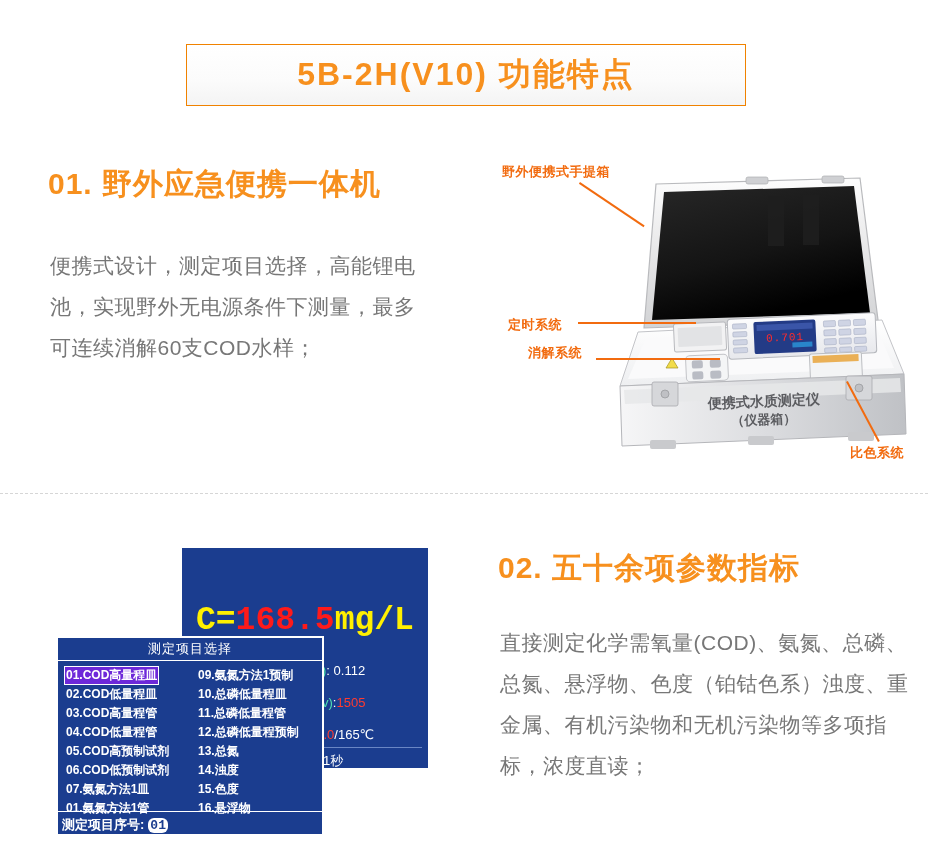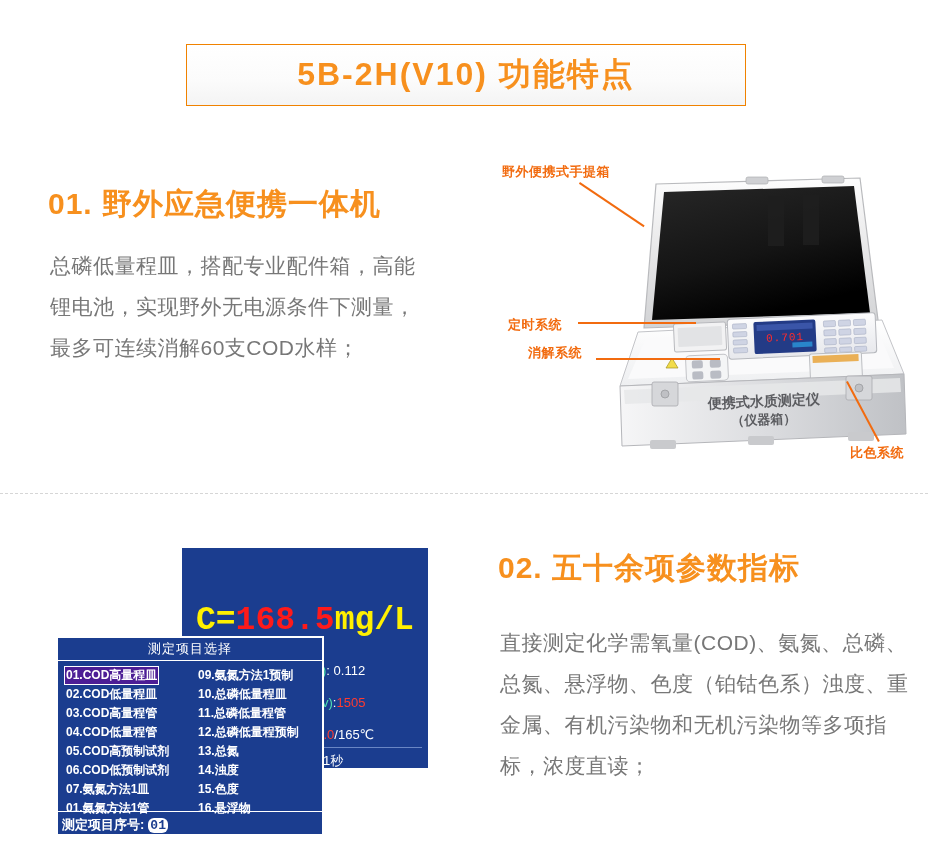--- a/index.html
+++ b/index.html
@@ -49,21 +49,21 @@
     white-space: nowrap;
   }
   .sec-body {
     position: absolute;
     color: #777777;
     font-size: 21px;
     line-height: 41px;
     letter-spacing: 0.5px;
   }
 
-  #sec1-heading { left: 48px;  top: 184px; text-align: right; }
+  #sec1-heading { left: 48px;  top: 164px; text-align: right; }
   #sec1-body    { left: 50px;  top: 245px; width: 370px; }
   #sec2-heading { left: 498px; top: 548px; }
   #sec2-body    { left: 500px; top: 622px; width: 412px; }
 
   
   .divider {
     position: absolute;
     left: 0px;
     top: 493px;
     width: 928px;
@@ -199,21 +199,21 @@
   .menu-item {
     color: #ffffff;
     font-size: 12px;
     line-height: 17px;
     white-space: nowrap;
     font-weight: bold;
     padding: 0 1px;
     display: inline-block;
   }
   .menu-item.selected {
-    background: #4c1d95;
+    background: #6d28d9;
     outline: 1px solid #ffffff;
   }
   .menu-footer {
     border-top: 1px solid #ffffff;
     height: 26px;
     display: flex;
     align-items: center;
     padding-left: 4px;
     color: #ffffff;
     font-size: 13px;
@@ -232,21 +232,21 @@
   }
 </style>
 </head>
 <body>
 
 <div class="title-box">
   <span class="title-text">5B-2H(V10) 功能特点</span>
 </div>
 
 <div class="sec-heading" id="sec1-heading">01. 野外应急便携一体机</div>
-<div class="sec-body" id="sec1-body">总磷低量程皿，搭配专业配件箱，高能锂电池，实现野外无电源条件下测量，最多可连续消解60支COD水样；</div>
+<div class="sec-body" id="sec1-body">便携式设计，测定项目选择，高能锂电池，实现野外无电源条件下测量，最多可连续消解60支COD水样；</div>
 
 <div class="photo">
   <svg width="368" height="300" viewBox="0 0 368 300" xmlns="http://www.w3.org/2000/svg">
     <defs>
       <linearGradient id="alu" x1="0" y1="0" x2="0" y2="1">
         <stop offset="0%" stop-color="#fdfdfd"></stop>
         <stop offset="45%" stop-color="#e9e9ea"></stop>
         <stop offset="100%" stop-color="#d2d3d5"></stop>
       </linearGradient>
       <linearGradient id="aluEdge" x1="0" y1="0" x2="1" y2="0">

